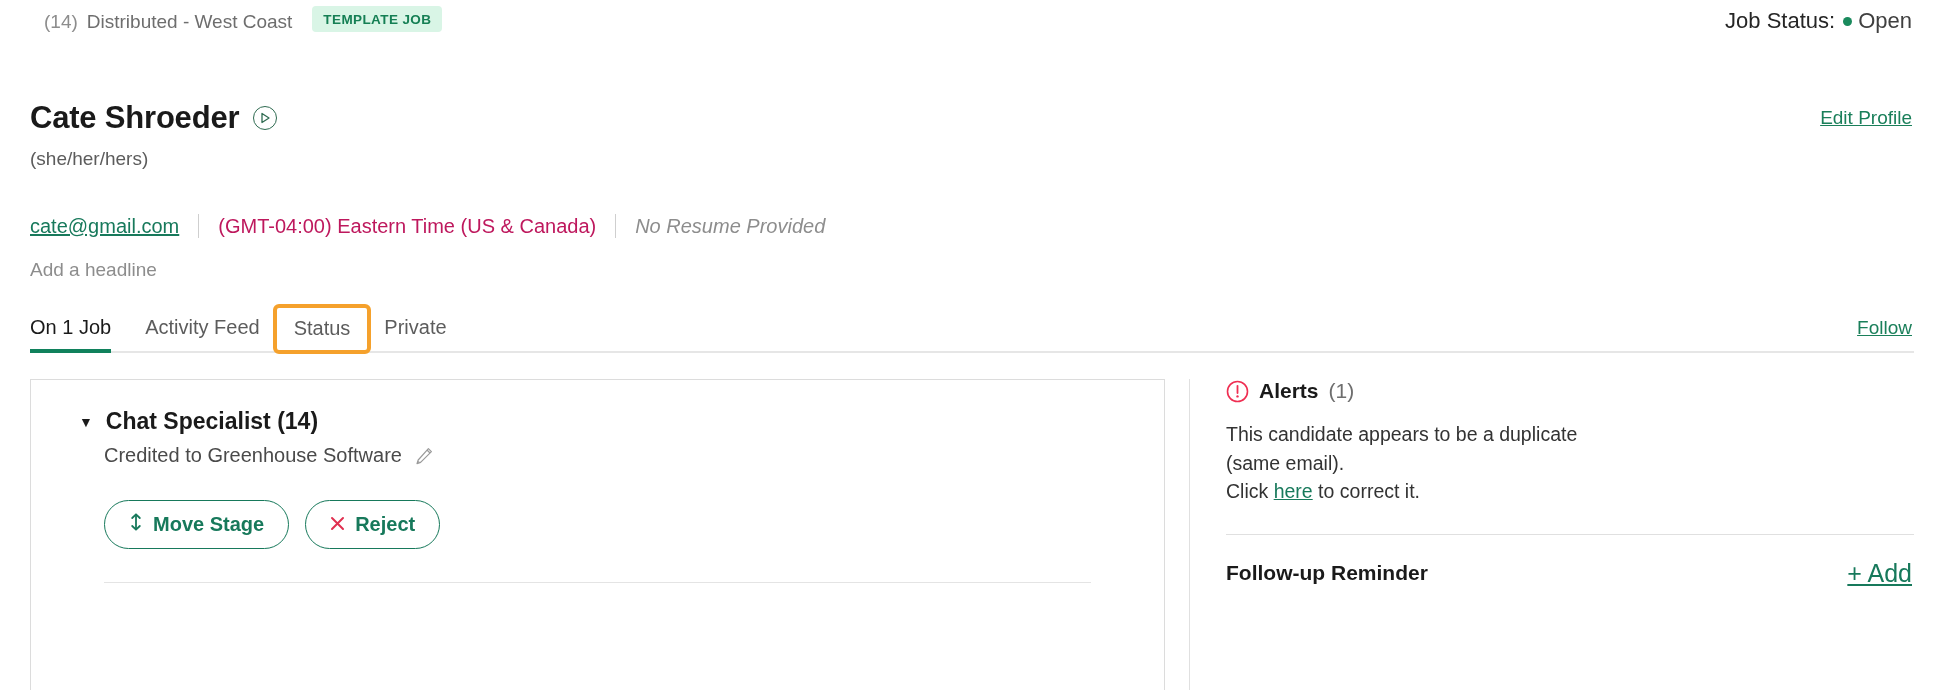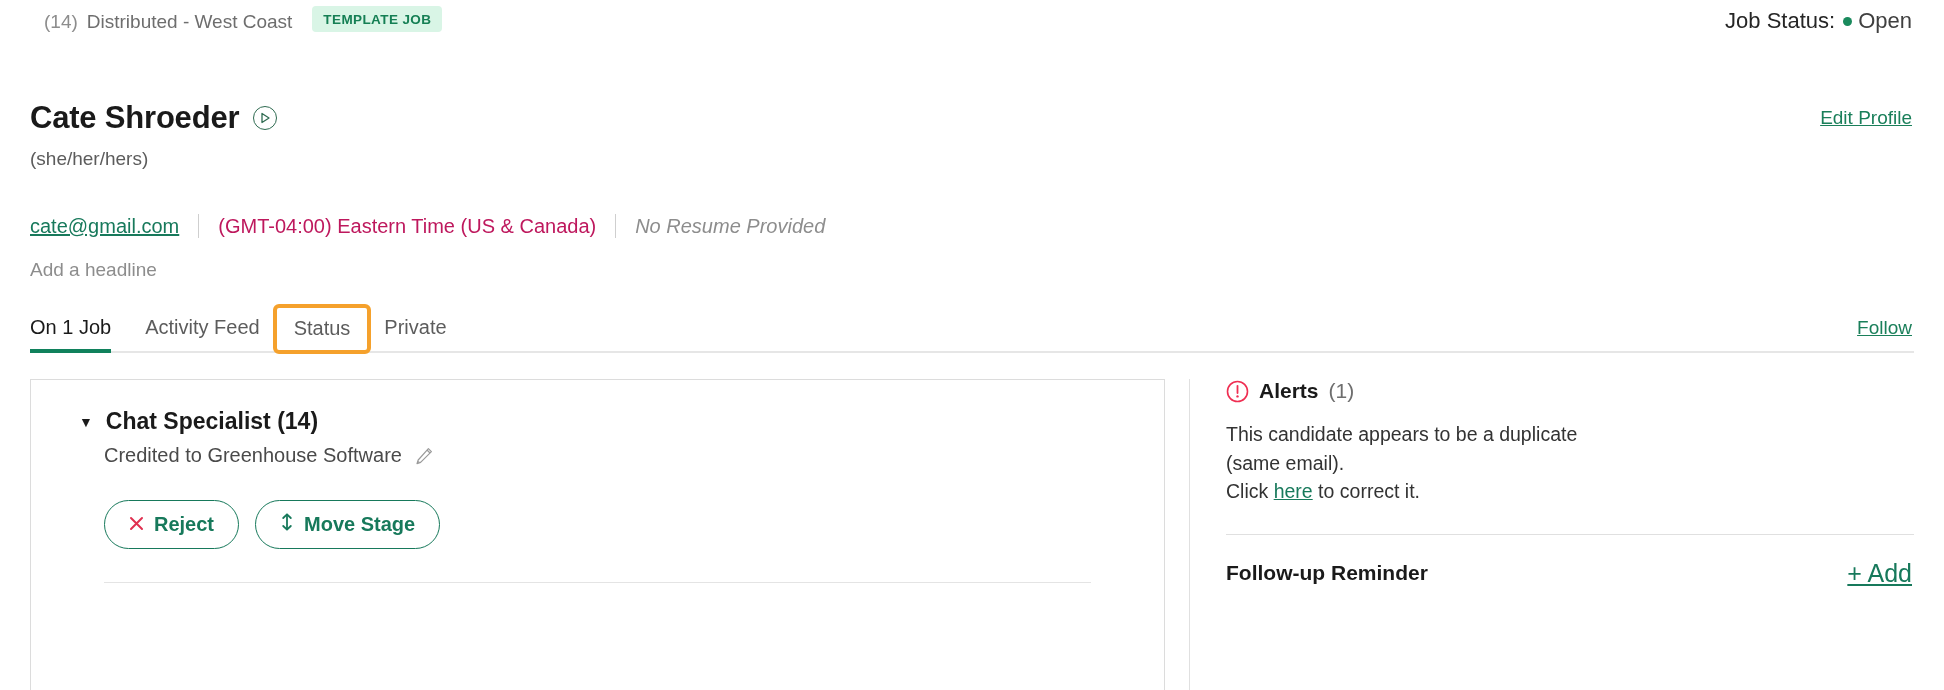--- a/index.html
+++ b/index.html
@@ -389,35 +389,35 @@
           <svg width="20" height="20" viewBox="0 0 20 20" aria-hidden="true">
             <path d="M14.4 2.6 L17.4 5.6 L6.6 16.4 L3 17.6 L4.2 14 Z" fill="#ffffff" stroke="#9a9a9a" stroke-width="1.2" stroke-linejoin="round"></path>
             <path d="M13 4 L16 7" stroke="#9a9a9a" stroke-width="1.2"></path>
             <path d="M3.6 16.9 L5.1 15.4" stroke="#9a9a9a" stroke-width="1.2"></path>
           </svg>
         </span>
       </div>
       <div class="btn-row">
         <button class="pill-btn">
           <span>
-            <svg width="15" height="15" viewBox="0 0 15 15" aria-hidden="true">
-              <path d="M2 2 L13 13 M13 2 L2 13" stroke="#e03050" stroke-width="2" stroke-linecap="round"></path>
-            </svg>
-          </span>
-          <span>Reject</span>
-        </button>
-        <button class="pill-btn">
-          <span>
             <svg width="14" height="18" viewBox="0 0 14 18" aria-hidden="true">
               <path d="M7 1.5 L7 16.5" stroke="#17795b" stroke-width="1.8"></path>
               <path d="M3.2 5 L7 1.3 L10.8 5" fill="none" stroke="#17795b" stroke-width="1.8" stroke-linecap="round" stroke-linejoin="round"></path>
               <path d="M3.2 13 L7 16.7 L10.8 13" fill="none" stroke="#17795b" stroke-width="1.8" stroke-linecap="round" stroke-linejoin="round"></path>
             </svg>
           </span>
           <span>Move Stage</span>
+        </button>
+        <button class="pill-btn">
+          <span>
+            <svg width="15" height="15" viewBox="0 0 15 15" aria-hidden="true">
+              <path d="M2 2 L13 13 M13 2 L2 13" stroke="#e03050" stroke-width="2" stroke-linecap="round"></path>
+            </svg>
+          </span>
+          <span>Reject</span>
         </button>
       </div>
       <div class="card-divider"></div>
     </div>
 
     <div class="sidebar">
       <div class="alerts-head">
         <span class="alert-icon">
           <svg width="23" height="23" viewBox="0 0 23 23" aria-hidden="true">
             <circle cx="11.5" cy="11.5" r="10" fill="none" stroke="#ef2e52" stroke-width="1.6"></circle>

